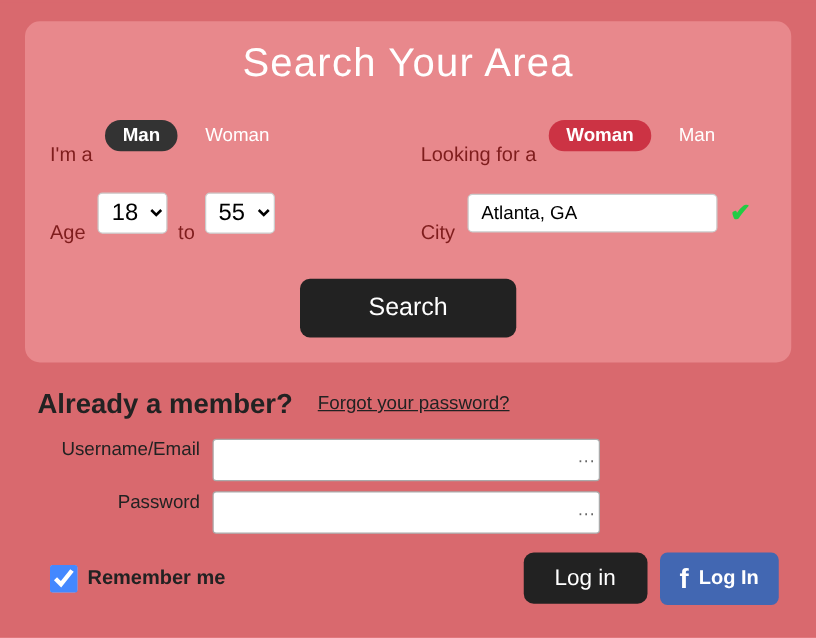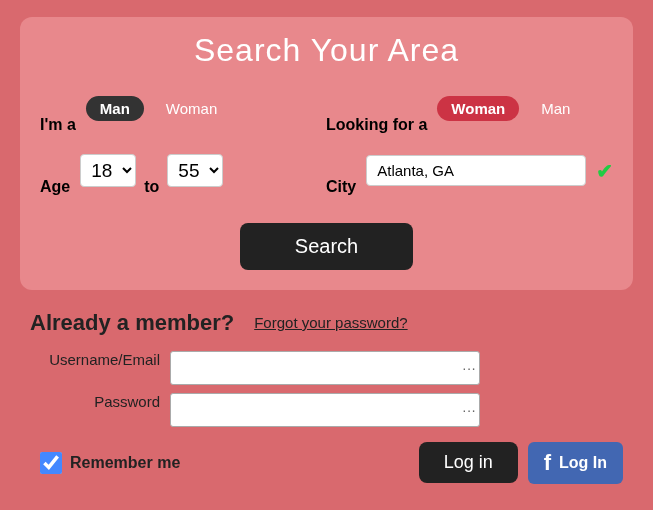--- a/index.html
+++ b/index.html
@@ -31,23 +31,23 @@
       margin-bottom: 15px;
       letter-spacing: 1px;
     }
     .form-row {
       display: flex;
       align-items: center;
       margin-bottom: 12px;
       gap: 10px;
     }
     .label-text {
-      color: #000000;
+      color: #7f1d1d;
       font-size: 16px;
-      font-weight: bold;
+      font-weight: normal;
       white-space: nowrap;
       margin-top: 32px;
     }
     .toggle-group {
       display: flex;
       align-items: center;
       gap: 8px;
     }
     .toggle-btn {
       padding: 4px 14px;
@@ -92,21 +92,21 @@
       border-radius: 4px;
       border: 1px solid #ccc;
       font-size: 19px;
       background: white;
     }
     .city-input {
       padding: 6px 10px;
       border-radius: 4px;
       border: 1px solid #ccc;
       font-size: 15px;
-      width: 220px;
+      width: 200px;
     }
     .check-icon {
       color: #22cc44;
       font-size: 20px;
       font-weight: bold;
     }
     .search-btn {
       display: block;
       margin: 15px auto 0 auto;
       background: #222;

